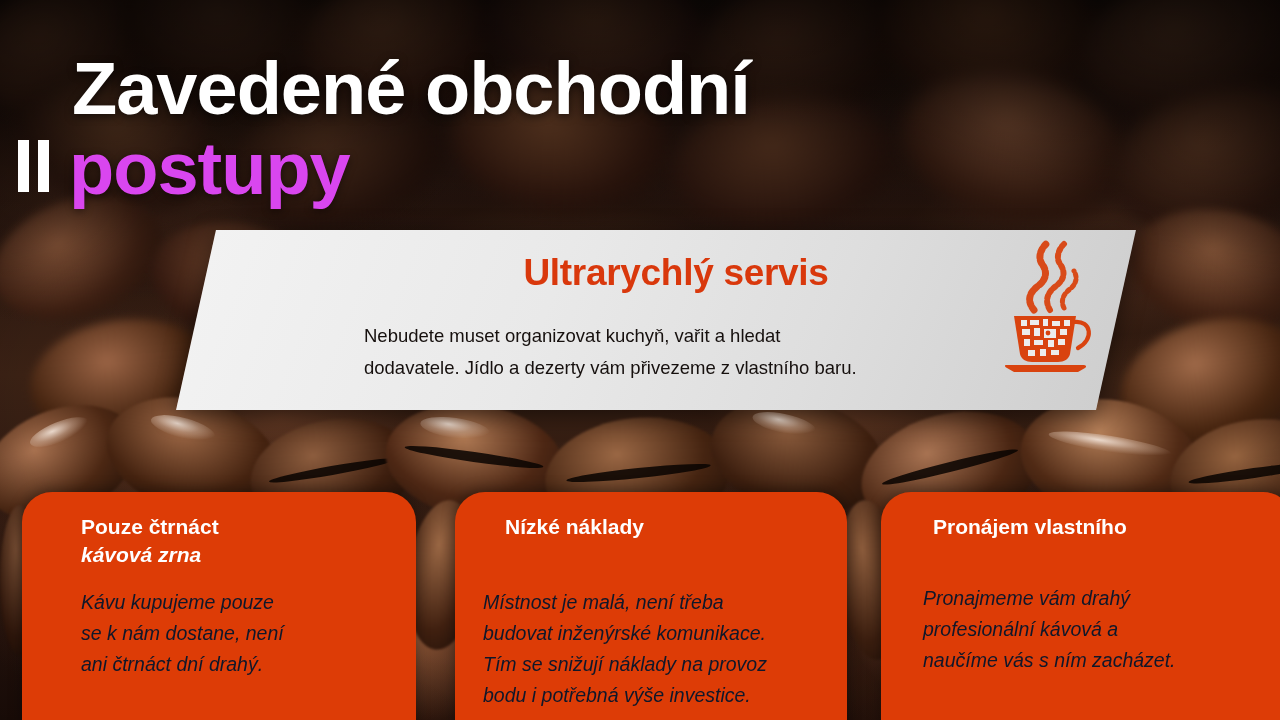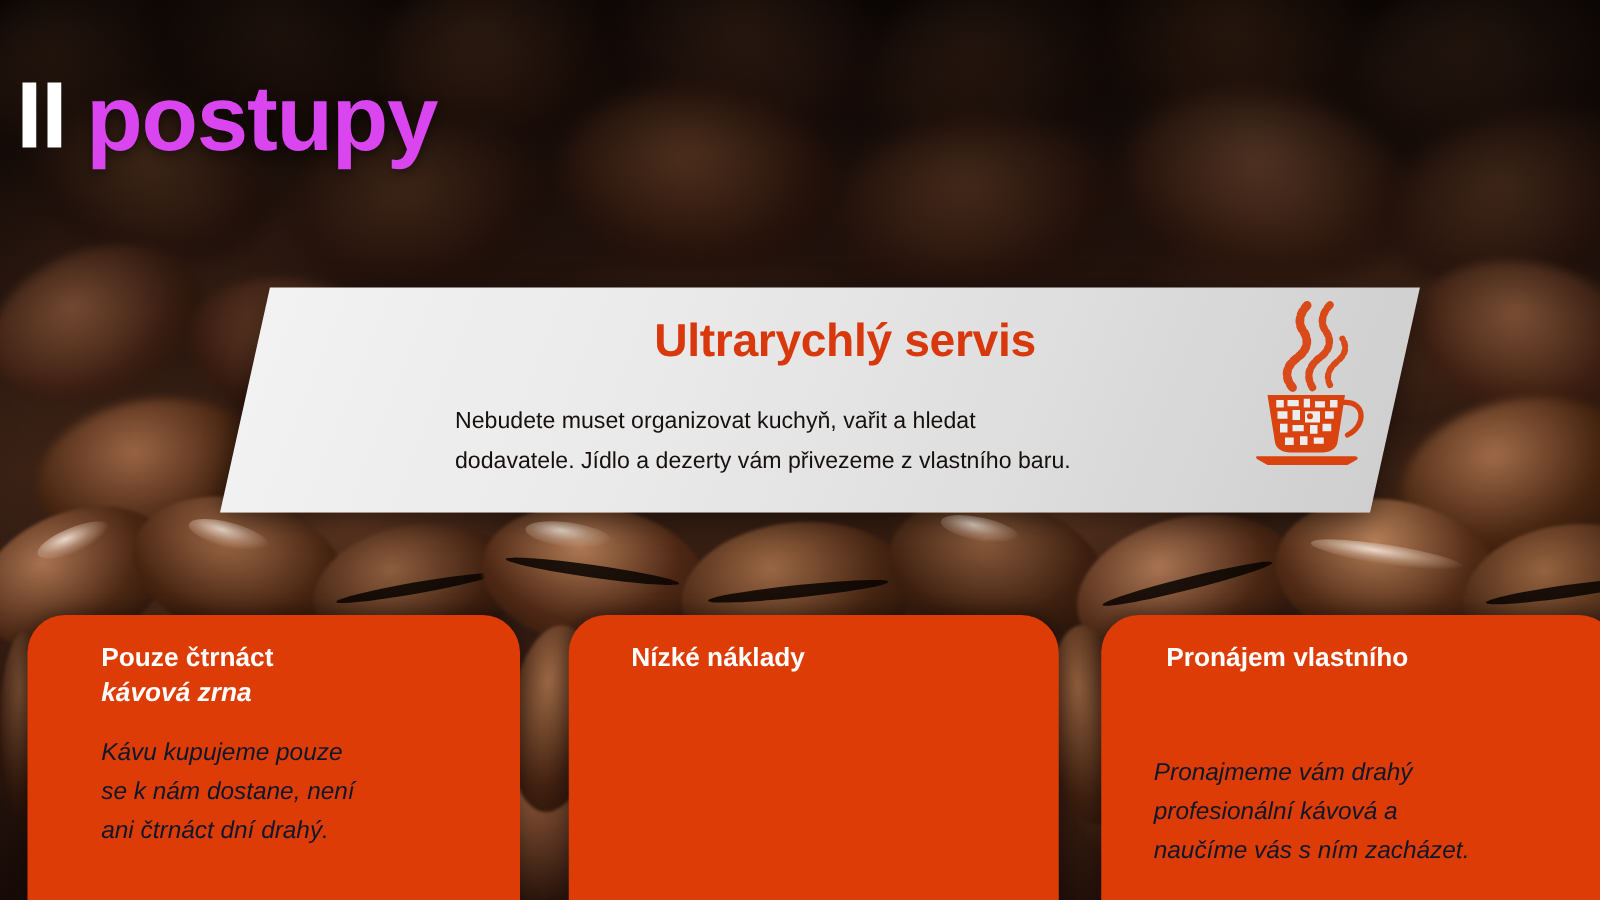--- a/index.html
+++ b/index.html
@@ -114,21 +114,21 @@
     color:#0f172a; font-style:italic; font-size:19.5px; line-height:31px;
     font-weight:400;
   }
   .c-body .ln{ display:block; white-space:nowrap; }
 
   #card-1 .c-head{ position:absolute; left:59px; top:21px; }
   #card-1 .c-body{ position:absolute; left:59px; top:95px; }
   #card-2 .c-head{ position:absolute; left:50px; top:21px; }
   #card-2 .c-body{ position:absolute; left:28px; top:95px; }
   #card-3 .c-head{ position:absolute; left:52px; top:21px; }
-  #card-3 .c-body{ position:absolute; left:42px; top:111px; }
+  #card-3 .c-body{ position:absolute; left:42px; top:91px; }
 </style>
 </head>
 <body>
 
 <div id="bg">
   <div class="bgbase"></div>
 
   <div class="bean blurtop" style="left:-30px;top:-20px;width:190px;height:130px;background:radial-gradient(ellipse at 40% 35%, #6a3f28 0%, #32190f 60%, #1b0d07 100%);transform:rotate(-18deg);"></div>
   <div class="bean blurtop" style="left:120px;top:-40px;width:210px;height:140px;background:radial-gradient(ellipse at 45% 38%, #5b3623 0%, #2c160d 62%, #170a05 100%);transform:rotate(12deg);"></div>
   <div class="bean blurtop" style="left:300px;top:-25px;width:200px;height:135px;background:radial-gradient(ellipse at 42% 33%, #7a4a2e 0%, #35190f 60%, #180b06 100%);transform:rotate(-6deg);"></div>
@@ -179,20 +179,21 @@
   <div class="crease" style="left:1188px;top:468px;width:132px;height:10px;transform:rotate(-8deg);"></div>
 
   <div class="bean sharp" style="left:408px;top:500px;width:70px;height:150px;background:radial-gradient(ellipse at 40% 30%, #9a6744 0%, #402010 58%, #150a05 100%);transform:rotate(6deg);"></div>
   <div class="bean sharp" style="left:840px;top:500px;width:62px;height:160px;background:radial-gradient(ellipse at 40% 30%, #8c5c3c 0%, #3b1e0f 58%, #140905 100%);transform:rotate(-5deg);"></div>
   <div class="bean sharp" style="left:0px;top:505px;width:40px;height:150px;background:radial-gradient(ellipse at 40% 30%, #7e5236 0%, #361a0d 58%, #120805 100%);"></div>
 
   <div class="vign"></div>
 </div>
 
 <div id="title-block">
+  <div class="t-line1">Zavedené obchodní</div>
   <div class="t-line2-wrap">
     <span class="t-bars">
         <i></i>
         <i></i>
       </span>
     <span class="t-line2">postupy</span>
   </div>
 </div>
 
 <div id="panel">
@@ -250,20 +251,26 @@
     <span class="ln">Kávu kupujeme pouze</span>
     <span class="ln">se k nám dostane, není</span>
     <span class="ln">ani čtrnáct dní drahý.</span>
   </div>
 </div>
 
 <div class="card" id="card-2">
   <div class="c-head">
     <span>Nízké náklady</span>
   </div>
+  <div class="c-body">
+    <span class="ln">Místnost je malá, není třeba</span>
+    <span class="ln">budovat inženýrské komunikace.</span>
+    <span class="ln">Tím se snižují náklady na provoz</span>
+    <span class="ln">bodu i potřebná výše investice.</span>
+  </div>
 </div>
 
 <div class="card" id="card-3">
   <div class="c-head">
     <span>Pronájem vlastního</span>
   </div>
   <div class="c-body">
     <span class="ln">Pronajmeme vám drahý</span>
     <span class="ln">profesionální kávová a</span>
     <span class="ln">naučíme vás s ním zacházet.</span>

